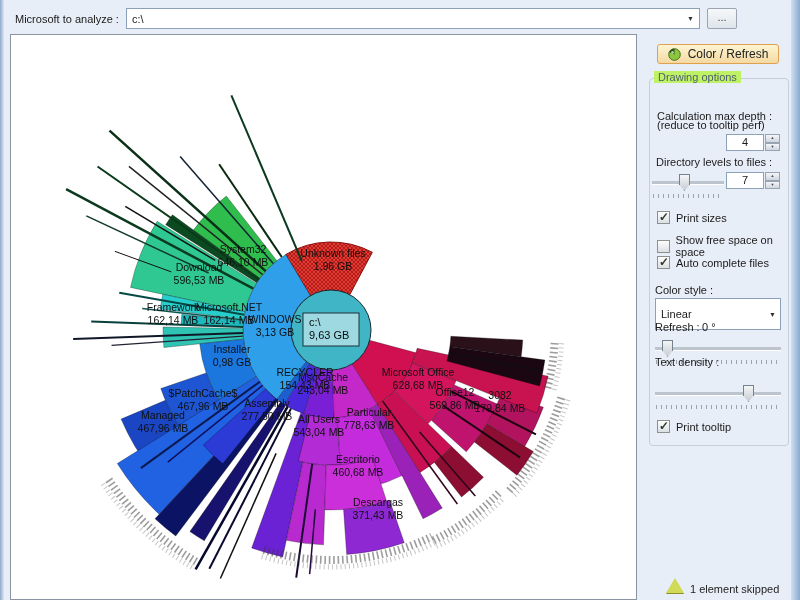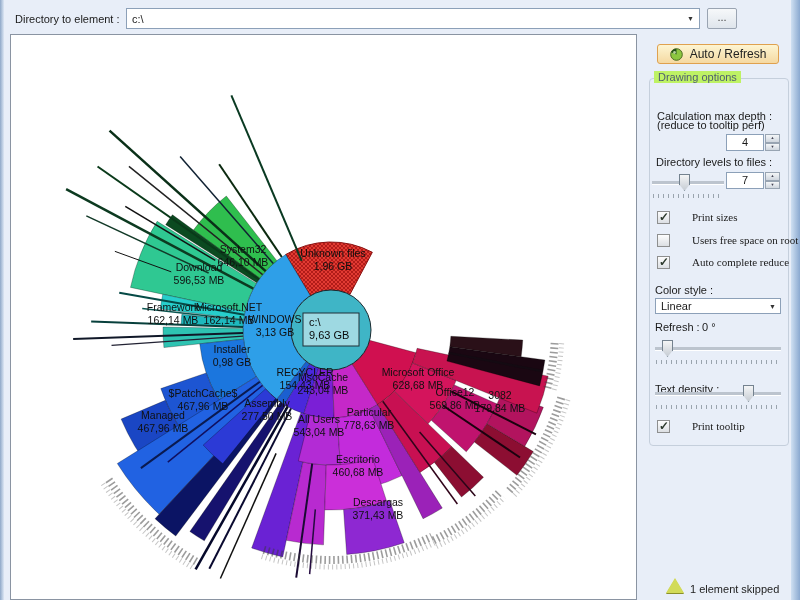--- a/index.html
+++ b/index.html
@@ -40,41 +40,41 @@
   .spin .btns div{flex:1;background:linear-gradient(#f4f6f8,#cfd6de);border:1px solid #98a4b2;
     font-size:4px;line-height:6px;text-align:center;color:#445;}
   .slider{position:absolute;height:26px;}
   .slider .track{position:absolute;left:0;right:0;top:8px;height:3px;background:#bcc4ce;
     border-bottom:1px solid #fff;}
   .slider .thumb{position:absolute;top:1px;width:11px;height:17px;
     background:linear-gradient(#f4f5f6,#c7cdd4);border:1px solid #74828f;box-sizing:border-box;
     clip-path:polygon(0 0,100% 0,100% 60%,50% 100%,0 60%);}
   .slider .ticks{position:absolute;left:1px;right:1px;top:21px;height:4px;
     background:repeating-linear-gradient(90deg,#9aa4ae 0,#9aa4ae 1px,transparent 1px,transparent 5px);}
-  .cb-row{position:absolute;display:flex;gap:22px;font-family:Liberation Serif, serif;}
+  .cb-row{position:absolute;display:flex;align-items:center;gap:6px;}
   .cb{width:13px;height:13px;box-sizing:border-box;border:1px solid #8e8f8f;
     background:linear-gradient(#fdfdfd,#dcdfe3);position:relative;}
   .cb.checked::after{content:"\2713";position:absolute;left:1px;top:-2px;font-size:12px;
     font-weight:bold;color:#2d3a2d;}
-  .select{position:absolute;left:655px;top:298px;width:126px;height:16px;background:#fff;
+  .select{position:absolute;left:655px;top:298px;width:126px;height:32px;background:#fff;
     border:1px solid #8ca0b8;box-sizing:border-box;display:flex;align-items:center;}
   .select .val{flex:1;padding-left:5px;}
   .select .arrow{width:15px;text-align:center;font-size:7px;color:#333;}
   .status{position:absolute;left:690px;top:583px;color:#222;}
   .warn{position:absolute;left:666px;top:578px;width:0;height:0;
     border-left:9px solid transparent;border-right:9px solid transparent;
     border-bottom:15px solid #d2db58;filter:drop-shadow(0 1px 0 #8a8f2a);}
 </style>
 </head>
 <body>
 
 <div class="edge-left"></div>
 <div class="edge-right"></div>
 
-<span class="tb-label">Directory to element :</span>
+<span class="tb-label">Microsoft to analyze :</span>
 <div class="combo">
   <span class="val">c:\</span>
   <span class="arrow">▼</span>
 </div>
 <div class="btn-browse">...</div>
 
 <div class="canvas">
   <svg id="sunburst" width="625" height="564" viewBox="0 0 625 564">
     <defs>
       <pattern id="dotsP" width="4" height="4" patternUnits="userSpaceOnUse">
@@ -180,21 +180,21 @@
       <text x="298" y="291" font-size="11" font-family="&quot;Liberation Sans&quot;, sans-serif" fill="#0a0a0a"><tspan x="298">c:\</tspan><tspan x="298" dy="13">9,63 GB</tspan></text>
     </svg>
 </div>
 
 <div class="scan-btn">
   <svg width="13" height="13">
     <circle cx="6.5" cy="6.5" r="5.8" fill="#8CC63F" stroke="#4a6a20"></circle>
     <path d="M6.5,6.5 L6.5,0.7 A5.8,5.8 0 0 0 1.2,4.2 Z" fill="#23501a"></path>
     <circle cx="4.5" cy="4.5" r="1.4" fill="#d8efb8" opacity="0.8"></circle>
   </svg>
-  <span>Auto / Refresh</span>
+  <span>Color / Refresh</span>
 </div>
 
 <div class="group-box"></div>
 <span class="group-title">Drawing options</span>
 
 <span class="plabel" style="left:657px;top:110px">Calculation max depth :</span>
 <span class="plabel" style="left:657px;top:119px">(reduce to tooltip perf)</span>
 <div class="spin" style="left:726px;top:134px">
   <div class="v">4</div>
   <div class="btns">
@@ -216,42 +216,42 @@
       <div>▼</div>
     </div>
 </div>
 
 <div class="cb-row" style="left:657px;top:211px">
   <span class="cb checked"></span>
   <span>Print sizes</span>
 </div>
 <div class="cb-row" style="left:657px;top:234px">
   <span class="cb"></span>
-  <span>Users free space on root</span>
+  <span>Show free space on space</span>
 </div>
 <div class="cb-row" style="left:657px;top:256px">
   <span class="cb checked"></span>
-  <span>Auto complete reduce</span>
+  <span>Auto complete files</span>
 </div>
 
 <span class="plabel" style="left:655px;top:284px">Color style :</span>
 <div class="select">
   <span class="val">Linear</span>
   <span class="arrow">▼</span>
 </div>
 
 <span class="plabel" style="left:655px;top:321px">Refresh :</span>
 <span class="plabel" style="left:702px;top:321px">0 °</span>
 <div class="slider" style="left:655px;top:339px;width:126px">
   <div class="track"></div>
   <div class="thumb" style="left:7px"></div>
   <div class="ticks"></div>
 </div>
 
-<span class="plabel" style="left:655px;top:383px">Text density :</span>
+<span class="plabel" style="left:655px;top:356px">Text density :</span>
 <div class="slider" style="left:655px;top:384px;width:126px">
   <div class="track"></div>
   <div class="thumb" style="left:88px"></div>
   <div class="ticks"></div>
 </div>
 
 <div class="cb-row" style="left:657px;top:420px">
   <span class="cb checked"></span>
   <span>Print tooltip</span>
 </div>

